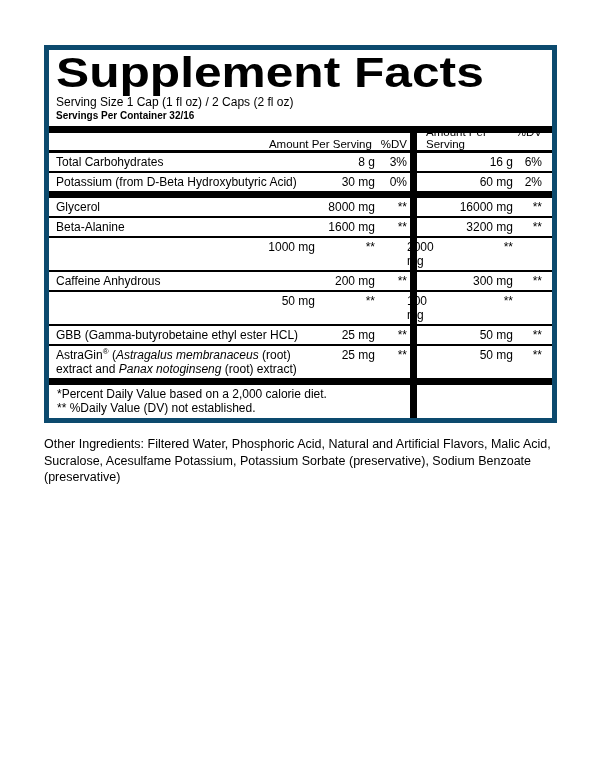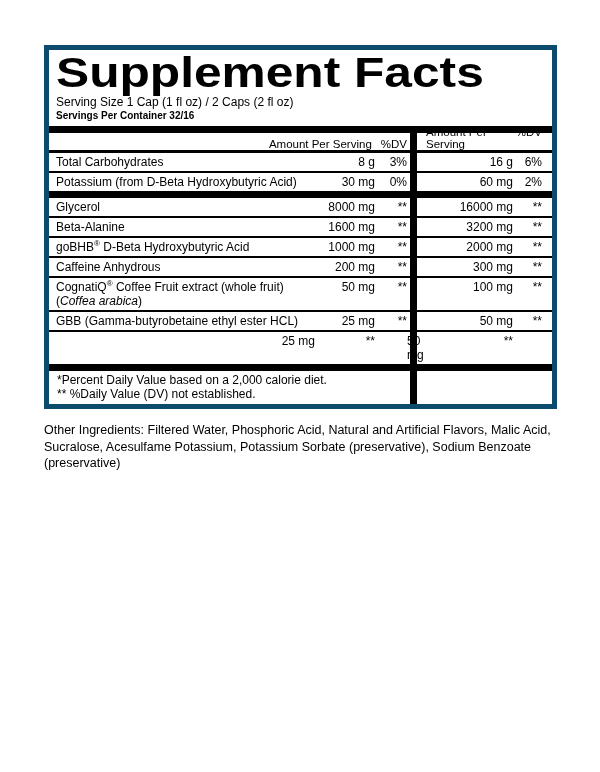--- a/index.html
+++ b/index.html
@@ -99,52 +99,51 @@
           </div>
           <div class="row">
             <div class="cell name"><span>Beta-Alanine</span></div>
             <div class="cell num">1600 mg</div>
             <div class="cell num">**</div>
             <div class="cell num"></div>
             <div class="cell num">3200 mg</div>
             <div class="cell num">**</div>
           </div>
           <div class="row">
-            <div class="cell name"><span>goBHB</span><sup>®</sup><span> D-Beta Hydroxybutyric Acid</span></div>
             <div class="cell num">1000 mg</div>
             <div class="cell num">**</div>
             <div class="cell num"></div>
             <div class="cell num">2000 mg</div>
             <div class="cell num">**</div>
           </div>
           <div class="row">
             <div class="cell name"><span>Caffeine Anhydrous</span></div>
             <div class="cell num">200 mg</div>
             <div class="cell num">**</div>
             <div class="cell num"></div>
             <div class="cell num">300 mg</div>
             <div class="cell num">**</div>
           </div>
           <div class="row">
-            <div class="cell name"><span>CognatiQ</span><sup>®</sup><span> Coffee Fruit extract (whole fruit) (</span><span class="it">Coffea arabica</span><span>)</span></div>
             <div class="cell num">50 mg</div>
             <div class="cell num">**</div>
             <div class="cell num"></div>
             <div class="cell num">100 mg</div>
             <div class="cell num">**</div>
           </div>
           <div class="row">
             <div class="cell name"><span>GBB (Gamma-butyrobetaine ethyl ester HCL)</span></div>
             <div class="cell num">25 mg</div>
             <div class="cell num">**</div>
             <div class="cell num"></div>
             <div class="cell num">50 mg</div>
             <div class="cell num">**</div>
           </div>
           <div class="row">
+            <div class="cell name"><span>AstraGin</span><sup>®</sup><span> (</span><span class="it">Astragalus membranaceus</span><span> (root) extract and </span><span class="it">Panax notoginseng</span><span> (root) extract)</span></div>
             <div class="cell num">25 mg</div>
             <div class="cell num">**</div>
             <div class="cell num"></div>
             <div class="cell num">50 mg</div>
             <div class="cell num">**</div>
           </div>
         </div>
 
       <div class="bar"></div>
 

